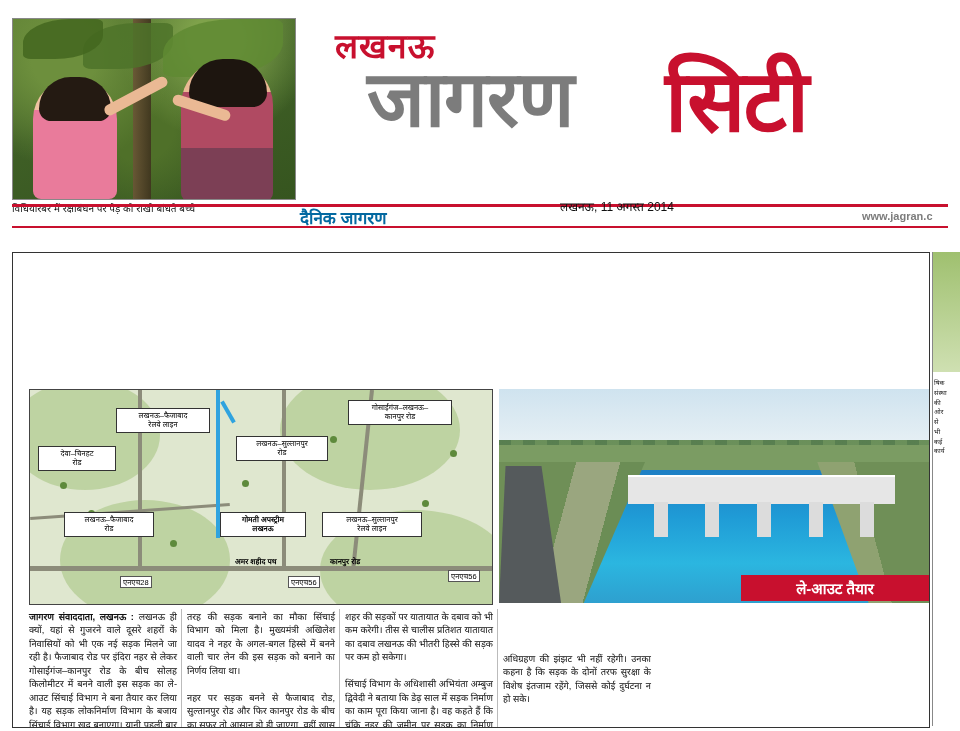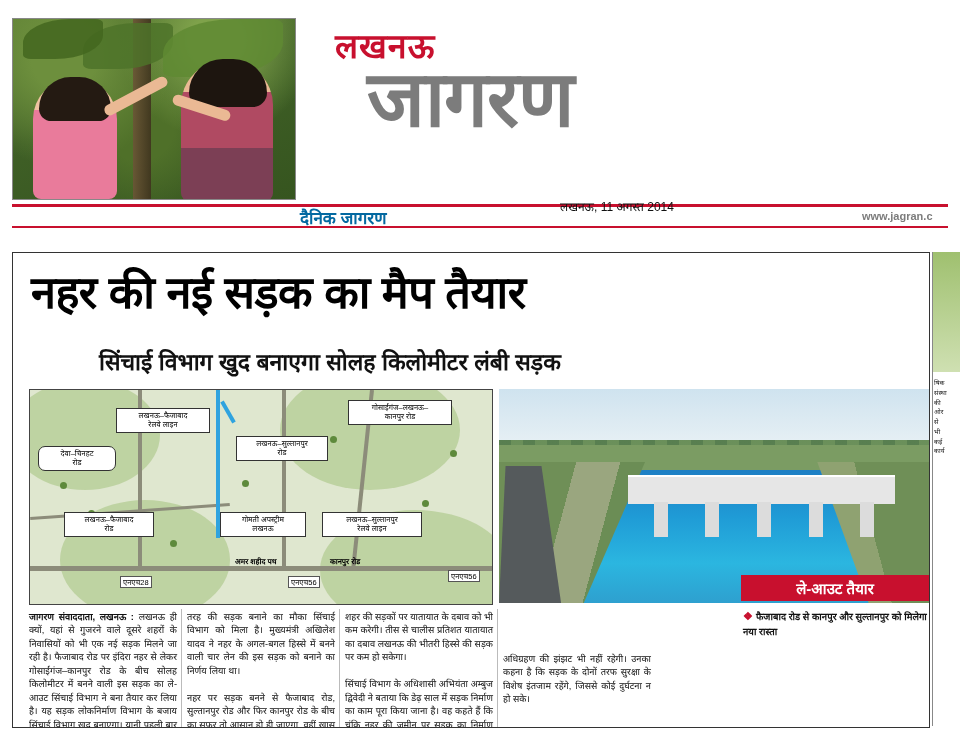--- a/index.html
+++ b/index.html
@@ -111,38 +111,38 @@
       <div class="leaf" style="left:70px;top:4px;width:90px;height:46px;"></div>
       <div class="leaf" style="left:150px;top:0px;width:120px;height:58px;background:#5f8a33;"></div>
       <div class="leaf" style="left:10px;top:0px;width:80px;height:40px;background:#43661f;"></div>
       <div class="girl-a"></div>
       <div class="girl-a-hair"></div>
       <div class="girl-b"></div>
       <div class="girl-b-hair"></div>
       <div class="arm" style="left:92px;top:88px;width:70px;height:11px;transform:rotate(-28deg);"></div>
       <div class="arm" style="left:160px;top:74px;width:60px;height:11px;transform:rotate(18deg);"></div>
     </div>
+    <div class="photo-caption">विधियारबर में रक्षाबंधन पर पेड़ को राखी बांधते बच्चे</div>
 
     <div class="nameplate">
       <div class="city-name">लखनऊ</div>
       <div class="logo-jagran">जागरण</div>
+      <div class="logo-city">सिटी</div>
 
     </div>
 
     <div class="rule-red"></div>
     <div class="sub-left">दैनिक जागरण</div>
     <div class="sub-mid">लखनऊ, 11 अगस्त 2014</div>
     <div class="sub-right">www.jagran.c</div>
     <div class="rule-red2"></div>
   </div>
 
   <div class="article">
 
-    <div class="headline">नहर की नई सड़क का मैप तैयार</div>
-    <div class="subheadline">सिंचाई विभाग खुद बनाएगा सोलह किलोमीटर लंबी सड़क</div>
 
     <div class="map">
       <div class="map-green" style="left:-20px;top:-10px;width:150px;height:110px;"></div>
       <div class="map-green" style="left:30px;top:110px;width:170px;height:120px;"></div>
       <div class="map-green" style="left:250px;top:-20px;width:180px;height:120px;"></div>
       <div class="map-green" style="left:290px;top:120px;width:190px;height:120px;"></div>
 
       <div class="road" style="left:0;top:176px;width:462px;height:5px;"></div>
       <div class="road" style="left:108px;top:0;width:4px;height:180px;"></div>
       <div class="road" style="left:252px;top:0;width:4px;height:180px;"></div>
@@ -152,31 +152,31 @@
       <div class="road-canal" style="left:186px;top:20px;width:24px;height:4px;transform:rotate(60deg);"></div>
 
       <div class="tree" style="left:30px;top:92px;"></div>
       <div class="tree" style="left:58px;top:120px;"></div>
       <div class="tree" style="left:140px;top:150px;"></div>
       <div class="tree" style="left:212px;top:90px;"></div>
       <div class="tree" style="left:300px;top:46px;"></div>
       <div class="tree" style="left:392px;top:110px;"></div>
       <div class="tree" style="left:420px;top:60px;"></div>
 
-      <div class="map-label" style="left:8px;top:56px;width:70px;border-radius:7px;">देवा–चिनहट
+      <div class="map-label" style="left:8px;top:56px;width:70px;">देवा–चिनहट
 रोड</div>
       <div class="map-label" style="left:86px;top:18px;width:86px;">लखनऊ–फैजाबाद
 रेलवे लाइन</div>
       <div class="map-label" style="left:206px;top:46px;width:84px;">लखनऊ–सुल्तानपुर
 रोड</div>
       <div class="map-label" style="left:318px;top:10px;width:96px;">गोसाईंगंज–लखनऊ–
 कानपुर रोड</div>
       <div class="map-label" style="left:34px;top:122px;width:82px;">लखनऊ–फैजाबाद
 रोड</div>
-      <div class="map-label" style="left:190px;top:122px;width:78px;">गोमती अपस्ट्रीम
+      <div class="map-label" style="left:190px;top:122px;width:78px;font-weight:bold;">गोमती अपस्ट्रीम
 लखनऊ</div>
       <div class="map-label" style="left:292px;top:122px;width:92px;">लखनऊ–सुल्तानपुर
 रेलवे लाइन</div>
 
       <div class="map-road-text" style="left:300px;top:166px;">कानपुर रोड</div>
       <div class="map-road-text" style="left:192px;top:166px;margin-left:13px;">अमर शहीद पथ</div>
 
       <div class="map-hwy" style="left:90px;top:186px;">एनएच28</div>
       <div class="map-hwy" style="left:258px;top:186px;">एनएच56</div>
       <div class="map-hwy" style="left:418px;top:180px;">एनएच56</div>
@@ -192,23 +192,20 @@
       <div class="cp-bankr"></div>
       <div class="cp-bridge"></div>
       <div class="cp-pier" style="left:36%;"></div>
       <div class="cp-pier" style="left:48%;"></div>
       <div class="cp-pier" style="left:60%;"></div>
       <div class="cp-pier" style="left:72%;"></div>
       <div class="cp-pier" style="left:84%;"></div>
     </div>
 
     <div class="badge">ले-आउट तैयार</div>
-    <div class="bullet">
-      <span class="dot">❖ </span><span>फैजाबाद रोड से कानपुर और सुल्तानपुर को मिलेगा नया रास्ता</span>
-    </div>
 
     <div class="col col1">
       <p><span class="lead">जागरण संवाददाता, लखनऊ :</span>
          <span>लखनऊ ही क्यों, यहां से गुजरने वाले दूसरे शहरों के निवासियों को भी एक नई सड़क मिलने जा रही है। फैजाबाद रोड पर इंदिरा नहर से लेकर गोसाईंगंज–कानपुर रोड के बीच सोलह किलोमीटर में बनने वाली इस सड़क का ले-आउट सिंचाई विभाग ने बना तैयार कर लिया है। यह सड़क लोकनिर्माण विभाग के बजाय सिंचाई विभाग खुद बनाएगा। यानी पहली बार इस</span></p>
     </div>
     <div class="col col2">
       <p style="white-space:pre-line;">तरह की सड़क बनाने का मौका सिंचाई विभाग को मिला है। मुख्यमंत्री अखिलेश यादव ने नहर के अगल-बगल हिस्से में बनने वाली चार लेन की इस सड़क को बनाने का निर्णय लिया था।
 
 नहर पर सड़क बनने से फैजाबाद रोड, सुल्तानपुर रोड और फिर कानपुर रोड के बीच का सफर तो आसान हो ही जाएगा, वहीं खास बात यह रहेगी कि यह सड़क लखनऊ</p>
     </div>

